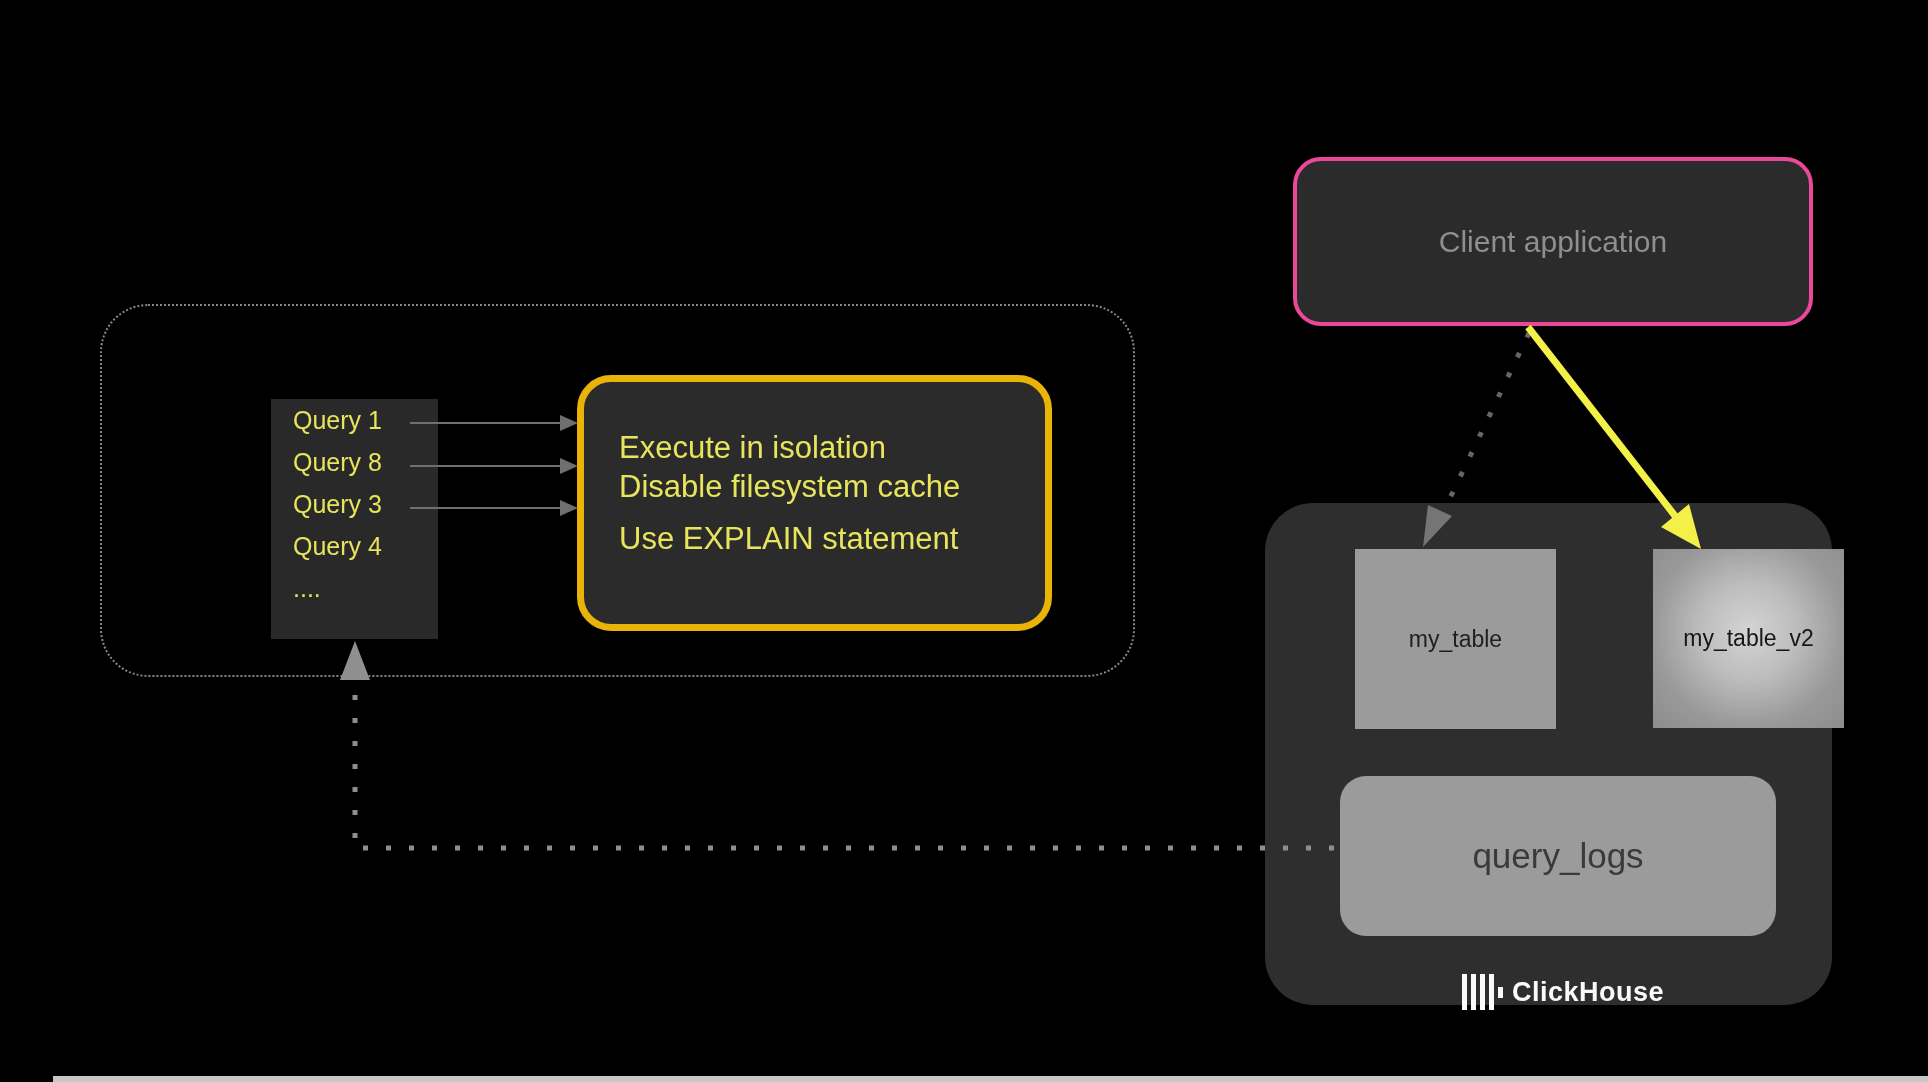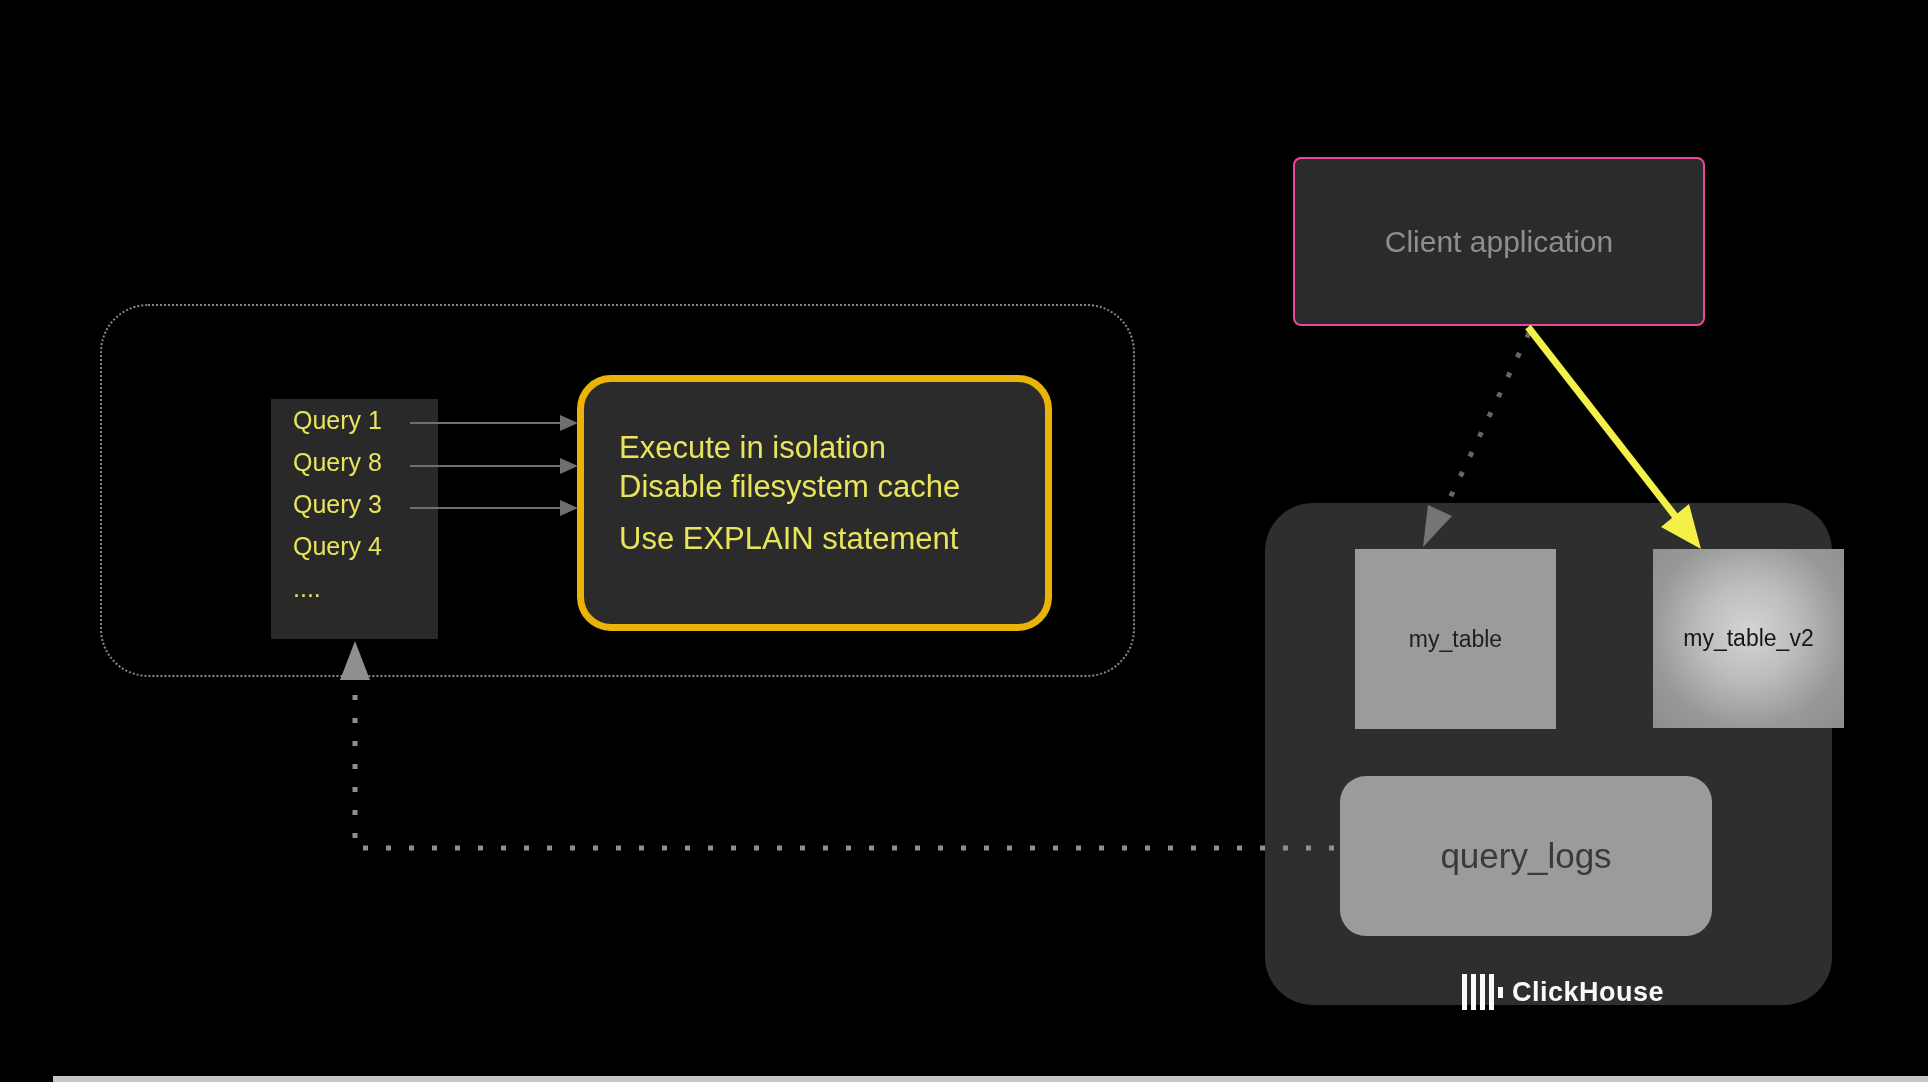--- a/index.html
+++ b/index.html
@@ -18,34 +18,34 @@
 
   
   .inv-panel{position:absolute;left:577px;top:375px;width:475px;height:256px;box-sizing:border-box;
              background:#2b2b2b;border:7px solid #eab308;border-radius:34px;}
   .tip{position:absolute;left:35px;height:38px;line-height:38px;color:#e8e45c;font-size:31px;white-space:nowrap;}
   .tip0{top:47px}.tip1{top:86px}.tip2{top:138px}
   .inv-label{position:absolute;top:187px;left:0;width:100%;text-align:center;
              color:#f0f0f0;font-size:30px;line-height:38px;}
 
   
-  .client-box{position:absolute;left:1293px;top:157px;width:412px;height:169px;box-sizing:border-box;
-              background:#2b2b2b;border:2px solid #ec4899;border-radius:8px;
+  .client-box{position:absolute;left:1293px;top:157px;width:520px;height:169px;box-sizing:border-box;
+              background:#2b2b2b;border:4px solid #ec4899;border-radius:28px;
               display:flex;align-items:center;justify-content:center;}
   .client-box span{color:#8f8f8f;font-size:30px;}
 
   
   .ch-container{position:absolute;left:1265px;top:503px;width:567px;height:502px;
                 background:#2e2e2e;border-radius:48px;}
   .table-box{position:absolute;display:flex;align-items:center;justify-content:center;
              font-size:23px;color:#1f1f1f;margin-left:36px;}
   .my-table{left:54px;top:46px;width:201px;height:180px;background:#9b9b9b;}
   .my-table-v2{left:352px;top:46px;width:191px;height:179px;color:#161616;
                background:radial-gradient(circle at 50% 46%, #d4d4d4 0%, #bdbdbd 35%, #999 70%, #8d8d8d 100%);}
-  .logs-box{position:absolute;left:75px;top:273px;width:372px;height:160px;background:#9b9b9b;
+  .logs-box{position:absolute;left:75px;top:273px;width:436px;height:160px;background:#9b9b9b;
             border-radius:26px;display:flex;align-items:center;justify-content:center;
             color:#3a3a3a;font-size:35px;}
 
   
   .ch-brand{position:absolute;left:197px;top:459px;height:44px;display:flex;align-items:center;gap:9px;margin-top:8px;}
   .ch-logo{display:flex;align-items:center;gap:4px;height:38px;}
   .ch-logo .bar{width:5px;height:36px;background:#fafafa;}
   .ch-logo .dot{width:5px;height:11px;background:#fafafa;}
   .ch-name{color:#fafafa;font-size:27px;font-weight:600;letter-spacing:.5px;}
 

